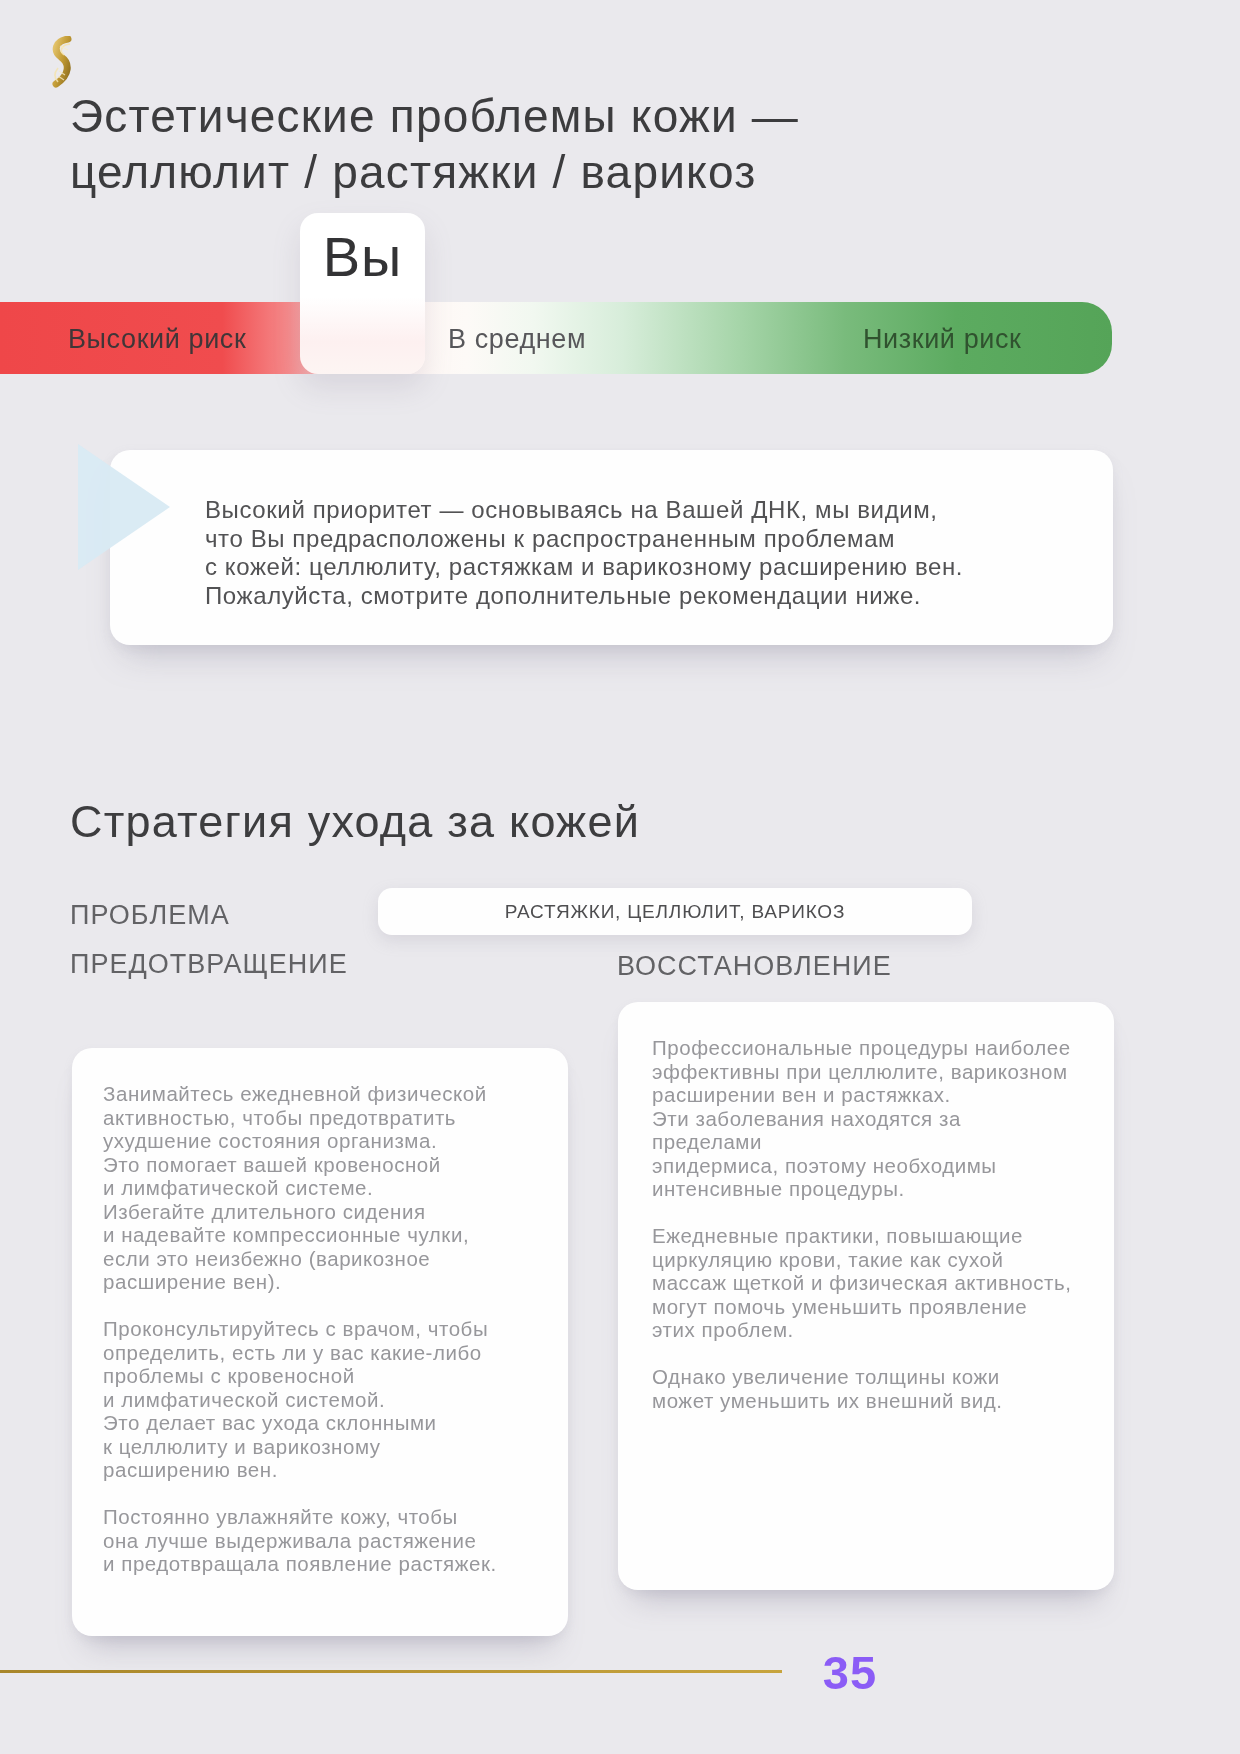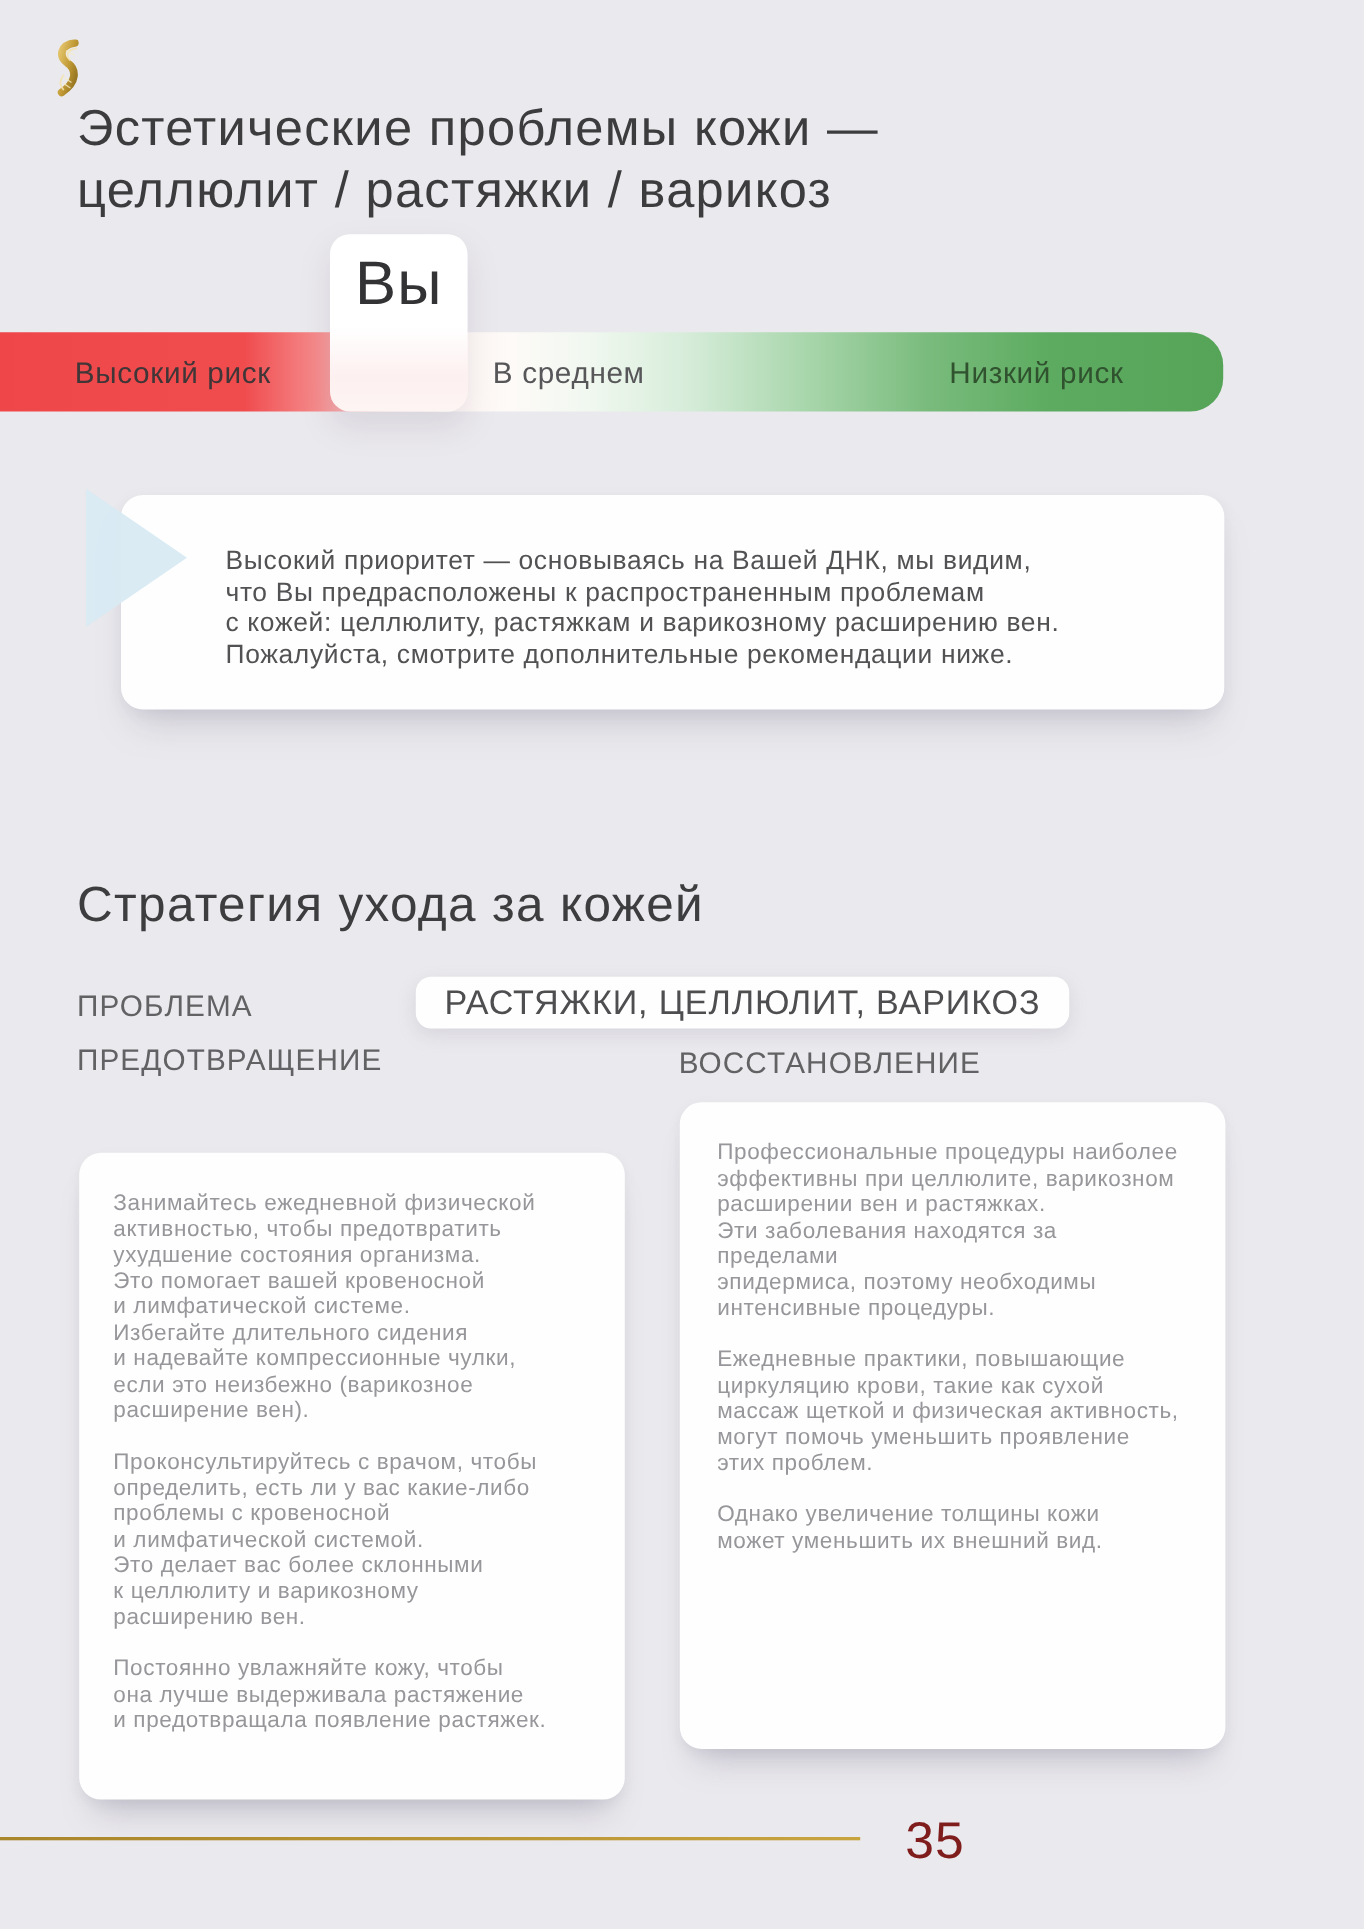--- a/index.html
+++ b/index.html
@@ -60,42 +60,42 @@
   .row-label{
     font-size:27px;font-weight:400;letter-spacing:1px;color:#626265;line-height:32px;
   }
   .lbl-problem{left:70px;top:899px;}
   .lbl-prevention{left:70px;top:948px;text-align:center;}
   .lbl-recovery{left:617px;top:950px;}
   .problem-pill{
     left:378px;top:888px;width:594px;height:47px;border-radius:14px;background:#fefefe;
     box-shadow:0 6px 16px rgba(150,145,165,.22);
     display:flex;align-items:center;justify-content:center;
-    font-size:31px;letter-spacing:.8px;color:#4e4e50;
+    font-size:19px;letter-spacing:.8px;color:#4e4e50;
   }
   .text-card{
     top:1000px;width:496px;height:588px;border-radius:20px;background:#fefefe;
     box-shadow:0 24px 30px -16px rgba(125,120,145,.38),0 4px 10px rgba(150,145,165,.12);
     box-sizing:border-box;
   }
   .card-prevention{left:72px;padding:34px 30px 0 31px;margin-top:48px;}
   .card-recovery{left:618px;top:1002px;padding:34px 39px 0 34px;}
   .text-card p{
     margin:0 0 23.5px 0;
     font-size:20.5px;line-height:23.5px;letter-spacing:.55px;font-weight:400;
     color:#97979b;white-space:pre-line;
   }
   
   .footer-line{
     left:0;top:1670px;width:782px;height:3px;
     background:linear-gradient(90deg,#a8862a,#c7a43e);
   }
   .page-number{
     left:800px;top:1645px;width:100px;text-align:center;
-    font-size:47px;font-weight:400;letter-spacing:1px;color:#7f1d1d;
+    font-size:47px;font-weight:700;letter-spacing:1px;color:#8b5cf6;
   }
 </style>
 </head>
 <body>
 
 <div class="page">
 
   <svg class="abs logo" viewBox="0 0 32 54">
     <defs>
       <linearGradient id="goldg" x1="0" y1="0" x2="1" y2="1">
@@ -144,21 +144,21 @@
 Это помогает вашей кровеносной
 и лимфатической системе.
 Избегайте длительного сидения
 и надевайте компрессионные чулки,
 если это неизбежно (варикозное
 расширение вен).</p>
       <p>Проконсультируйтесь с врачом, чтобы
 определить, есть ли у вас какие-либо
 проблемы с кровеносной
 и лимфатической системой.
-Это делает вас более склонными
+Это делает вас ухода склонными
 к целлюлиту и варикозному
 расширению вен.</p>
       <p>Постоянно увлажняйте кожу, чтобы
 она лучше выдерживала растяжение
 и предотвращала появление растяжек.</p>
     </div>
 
   <div class="abs text-card card-recovery">
       <p>Профессиональные процедуры наиболее
 эффективны при целлюлите, варикозном

